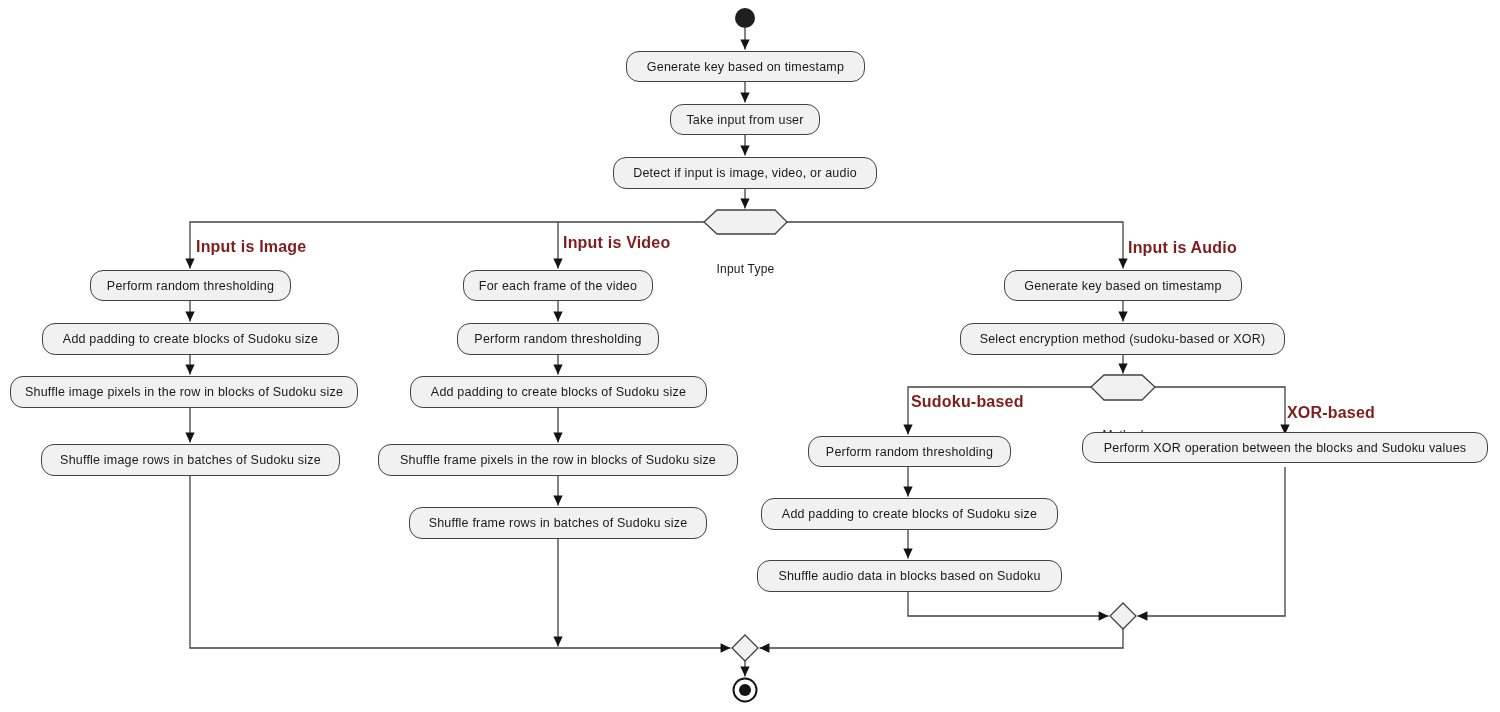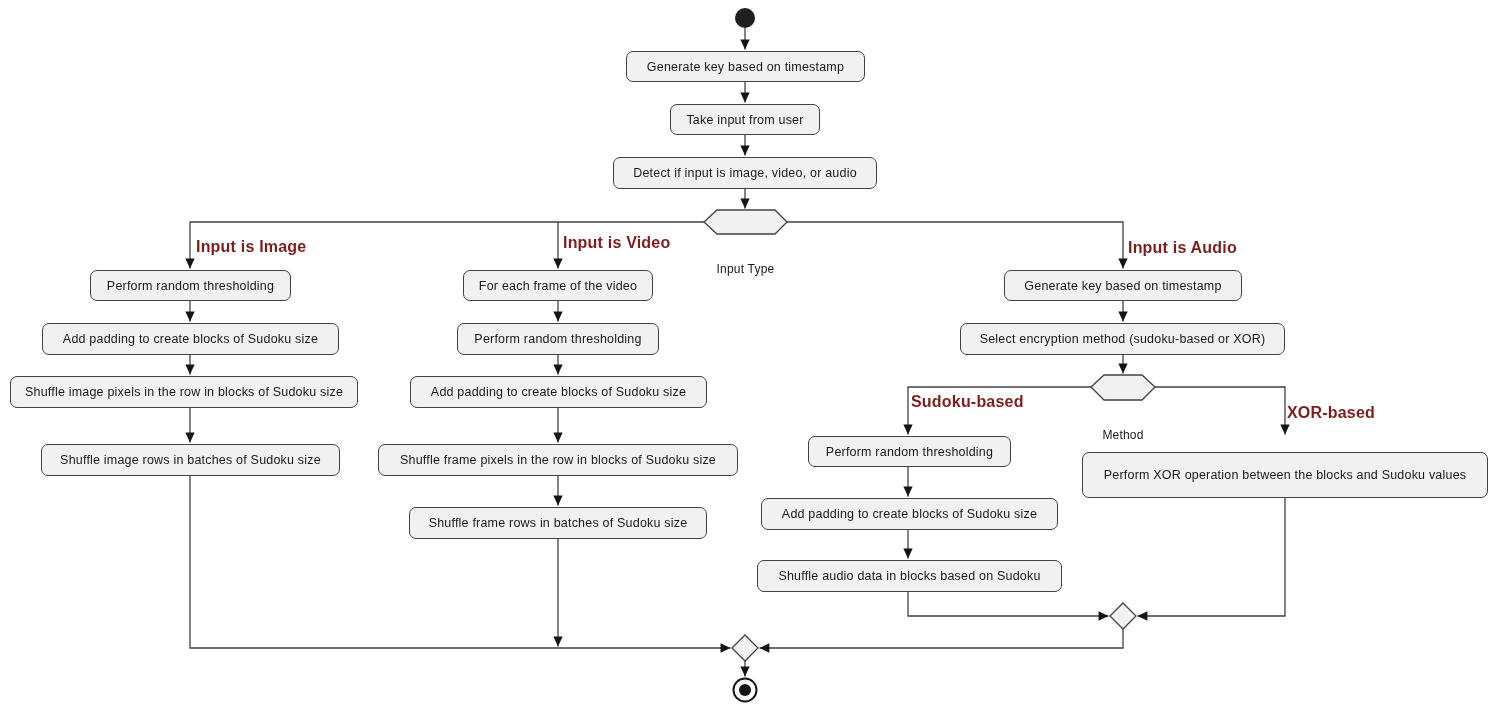--- a/index.html
+++ b/index.html
@@ -19,21 +19,21 @@
     position: absolute;
     left: 0; top: 0;
     width: 1500px;
     height: 712px;
   }
   .node {
     position: absolute;
     box-sizing: border-box;
     background: #f1f1f1;
     border: 1.5px solid #424242;
-    border-radius: 7px;
+    border-radius: 13px;
     display: flex;
     align-items: center;
     justify-content: center;
     font-size: 12.5px;
     color: #191919;
     white-space: nowrap;
     letter-spacing: 0.2px;
   }
   .hex-label {
     position: absolute;
@@ -137,15 +137,15 @@
   <div class="node" style="left:378px;top:444px;width:360px;height:32px">Shuffle frame pixels in the row in blocks of Sudoku size</div>
   <div class="node" style="left:409px;top:507px;width:298px;height:32px">Shuffle frame rows in batches of Sudoku size</div>
 
   <div class="node" style="left:1004px;top:270px;width:238px;height:31px">Generate key based on timestamp</div>
   <div class="node" style="left:960px;top:323px;width:325px;height:32px">Select encryption method (sudoku-based or XOR)</div>
 
   <div class="node" style="left:808px;top:436px;width:203px;height:31px">Perform random thresholding</div>
   <div class="node" style="left:761px;top:498px;width:297px;height:32px">Add padding to create blocks of Sudoku size</div>
   <div class="node" style="left:757px;top:560px;width:305px;height:32px">Shuffle audio data in blocks based on Sudoku</div>
 
-  <div class="node" style="left:1082px;top:452px;width:406px;height:46px">Perform XOR operation between the blocks and Sudoku values</div>
+  <div class="node" style="left:1082px;top:432px;width:406px;height:31px">Perform XOR operation between the blocks and Sudoku values</div>
 
 </div>
 
 </body></html>

